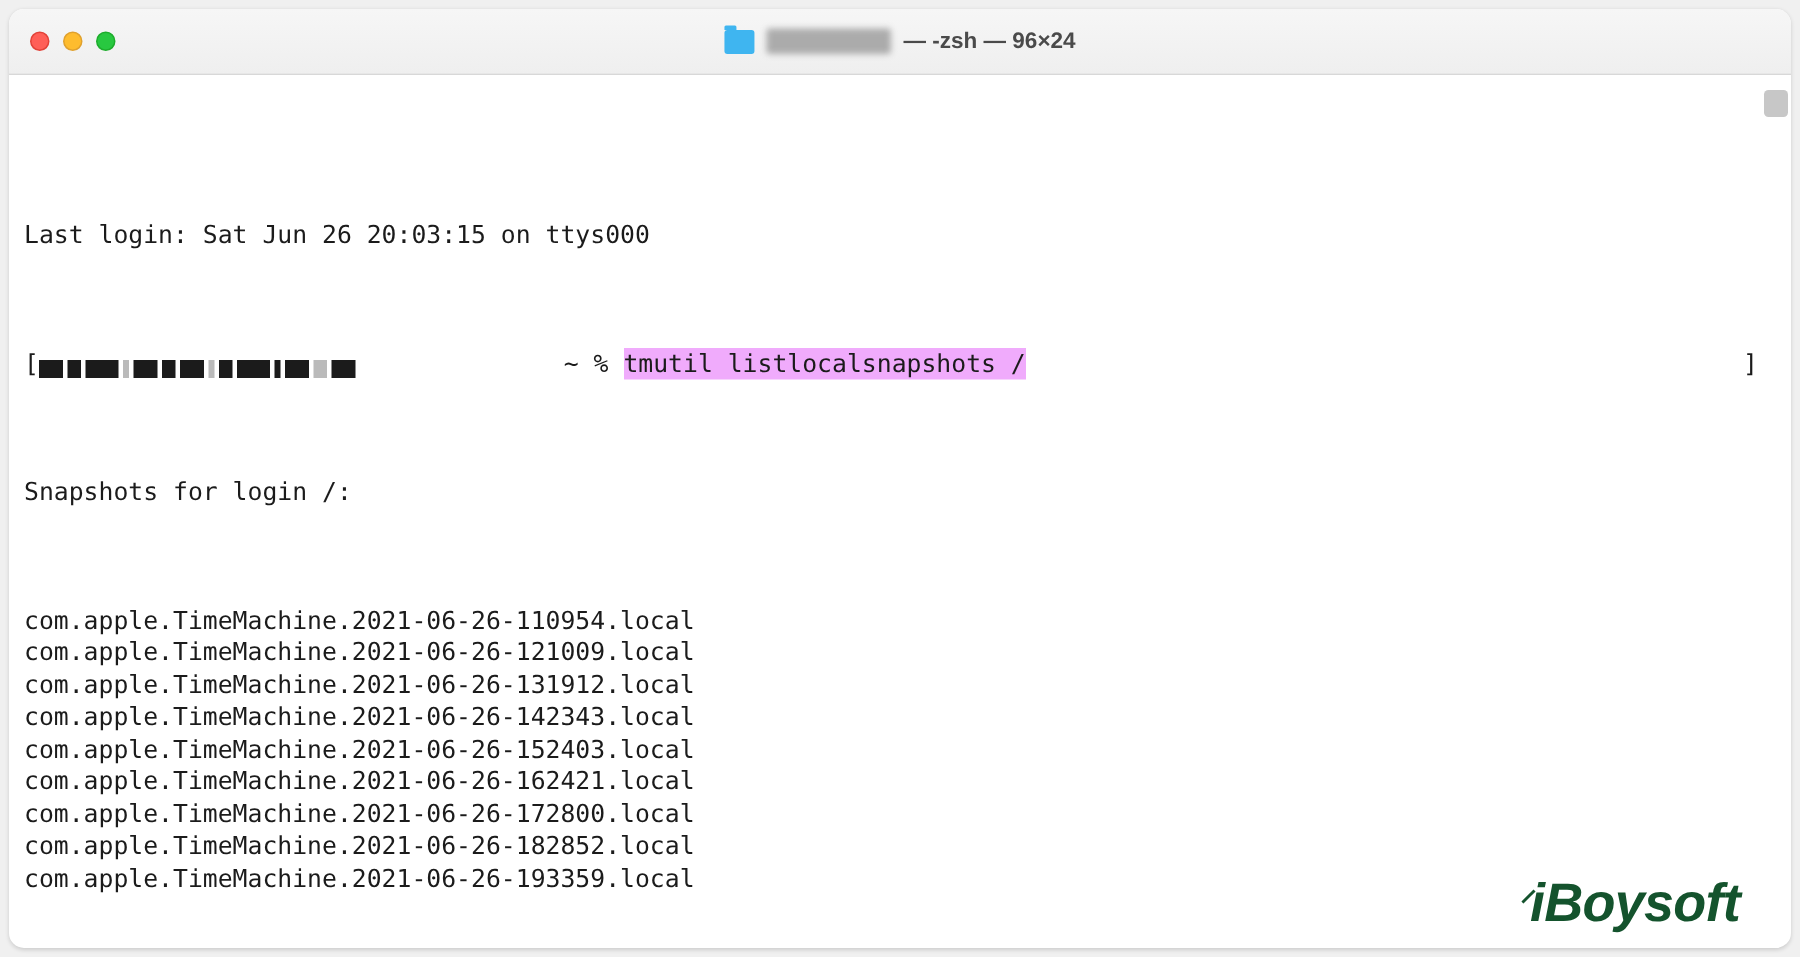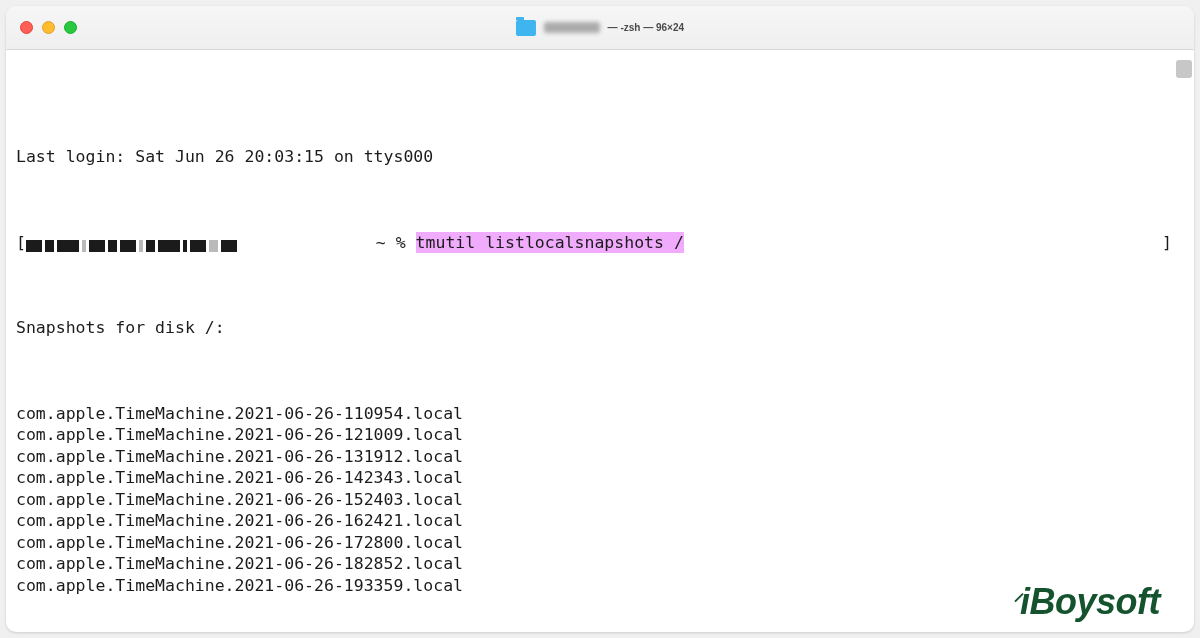--- a/index.html
+++ b/index.html
@@ -40,21 +40,21 @@
     .light.yellow { background: #febc2e; border: 0.5px solid #e0a12d; }
     .light.green { background: #28c840; border: 0.5px solid #1dad2c; }
     .title-center {
       position: absolute;
       left: 50%;
       transform: translateX(-50%);
       display: flex;
       align-items: center;
       gap: 8px;
       color: #4a4a4a;
-      font-size: 10px;
+      font-size: 15px;
       font-weight: 600;
     }
     .folder-icon {
       width: 20px;
       height: 16px;
       background: #3fb5f0;
       border-radius: 2px;
       position: relative;
     }
     .folder-icon::before {
@@ -166,21 +166,21 @@
     <div class="term-line">
       <span>[</span>
       <span class="pixelate" style="width:340px;">
         <span class="px w3"></span><span class="px w2"></span><span class="px w4"></span><span class="px w1 g"></span><span class="px w3"></span><span class="px w2"></span><span class="px w3"></span><span class="px w1 g"></span><span class="px w2"></span><span class="px w4"></span><span class="px w1"></span><span class="px w3"></span><span class="px w2 g"></span><span class="px w3"></span>
       </span>
       <span> ~ % </span>
       <span class="hl">tmutil listlocalsnapshots /</span>
       <span class="bracket-right">]</span>
     </div>
 
-    <div class="term-line"><span>Snapshots for disk /:</span></div>
+    <div class="term-line"><span>Snapshots for login /:</span></div>
 
     <div id="snap-list"><div class="term-line">com.apple.TimeMachine.2021-06-26-110954.local</div><div class="term-line">com.apple.TimeMachine.2021-06-26-121009.local</div><div class="term-line">com.apple.TimeMachine.2021-06-26-131912.local</div><div class="term-line">com.apple.TimeMachine.2021-06-26-142343.local</div><div class="term-line">com.apple.TimeMachine.2021-06-26-152403.local</div><div class="term-line">com.apple.TimeMachine.2021-06-26-162421.local</div><div class="term-line">com.apple.TimeMachine.2021-06-26-172800.local</div><div class="term-line">com.apple.TimeMachine.2021-06-26-182852.local</div><div class="term-line">com.apple.TimeMachine.2021-06-26-193359.local</div></div>
 
     
 
     
 
     
 
     

